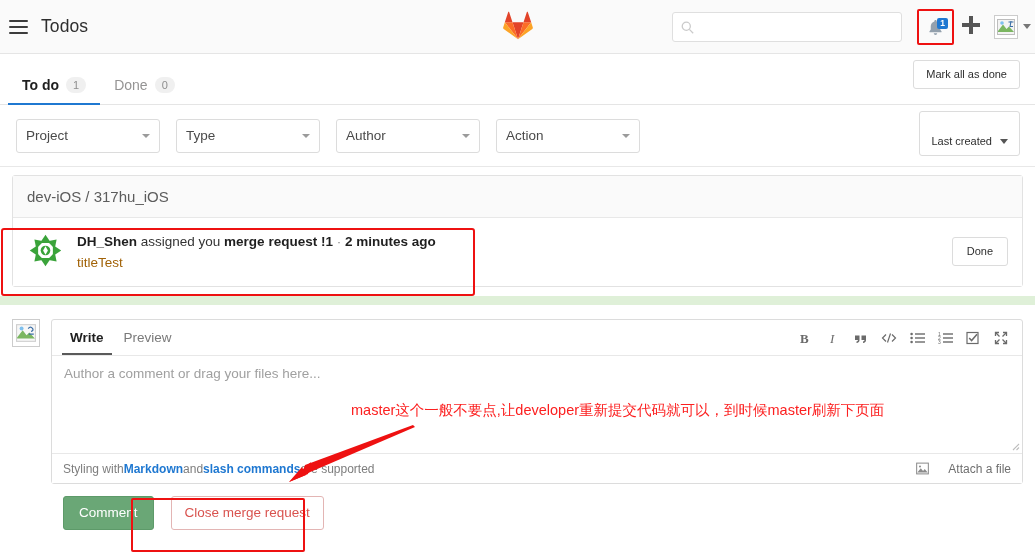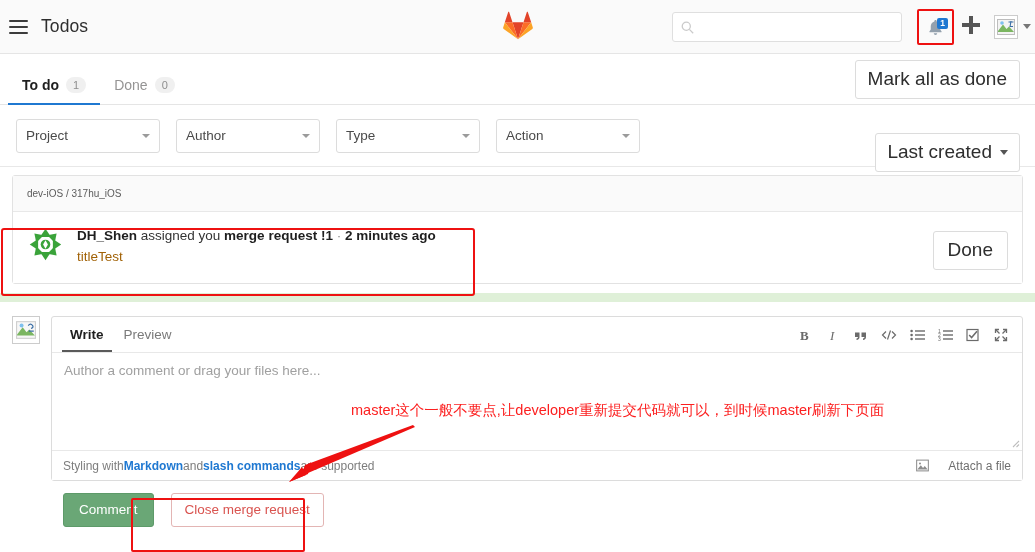--- a/index.html
+++ b/index.html
@@ -94,21 +94,21 @@
     content:""; position: absolute; left: 0; right: 0; bottom: -1px;
     height: 2px; background: #1f78d1;
   }
   .tab-count {
     background: #f0f0f0; color: #8e8e8e; border-radius: 9px;
     font-size: 11px; font-weight: normal; padding: 1px 7px; line-height: 14px;
   }
   .btn {
     font-family: "Liberation Sans", sans-serif; cursor: pointer;
     background: #fff; border: 1px solid #dcdcdc; border-radius: 3px;
-    color: #2e2e2e; font-size: 19px;
+    color: #2e2e2e; font-size: 11px;
   }
   .mark-all {
     position: absolute; right: 15px; top: 6px; padding: 7px 12px 8px;
   }
 
   
   .filter-row {
     position: relative; height: 62px; background: #fff;
     border-bottom: 1px solid #e8e8e8;
     display: flex; align-items: center; padding-left: 16px; gap: 16px;
@@ -117,34 +117,34 @@
     width: 144px; height: 34px; border: 1px solid #dcdcdc; border-radius: 3px;
     background: #fff; display: flex; align-items: center; padding: 0 9px;
     font-size: 13.5px; color: #4a4a4a; cursor: pointer; position: relative;
   }
   .select .chev {
     position: absolute; right: 9px; top: 14px;
     width: 0; height: 0; border-left: 4px solid transparent;
     border-right: 4px solid transparent; border-top: 4.5px solid #9b9b9b;
   }
   .sort-btn {
-    position: absolute; right: 15px; top: 28px; padding: 7px 11px 8px;
+    position: absolute; right: 15px; top: 6px; padding: 23px 11px 8px;
     display: flex; align-items: center; gap: 8px;
   }
   .sort-btn .chev {
     width: 0; height: 0; border-left: 4px solid transparent;
     border-right: 4px solid transparent; border-top: 5px solid #555;
   }
 
   
   .todo-group {
     margin: 8px 12px 0 12px; border: 1px solid #e2e2e2; border-radius: 3px; background: #fff;
   }
   .todo-group-header {
-    background: #fafafa; padding: 12px 14px; font-size: 10px; color: #5c5c5c;
+    background: #fafafa; padding: 12px 14px; font-size: 15px; color: #5c5c5c;
     border-bottom: 1px solid #e8e8e8;
   }
   .todo-item { display: flex; align-items: flex-start; padding: 13px 14px; background: #fff; }
   .identicon {
     width: 37px; height: 37px; border-radius: 50%; flex: 0 0 37px;
     margin-right: 13px; margin-top: 1px;
   }
   .todo-body { flex: 1; padding-top: 1px; }
   .todo-line1 { font-size: 13.5px; color: #333; line-height: 19px; }
   .todo-line1 b { font-weight: bold; color: #1f1f1f; }
@@ -291,25 +291,25 @@
     </div>
     <button class="btn mark-all">Mark all as done</button>
   </div>
 
   <div class="filter-row">
     <div class="select">
       <span>Project</span>
       <span class="chev"></span>
     </div>
     <div class="select">
+      <span>Type</span>
+      <span class="chev"></span>
+    </div>
+    <div class="select">
       <span>Author</span>
-      <span class="chev"></span>
-    </div>
-    <div class="select">
-      <span>Type</span>
       <span class="chev"></span>
     </div>
     <div class="select">
       <span>Action</span>
       <span class="chev"></span>
     </div>
     <button class="btn sort-btn">
       <span>Last created</span>
       <span class="chev"></span>
     </button>

